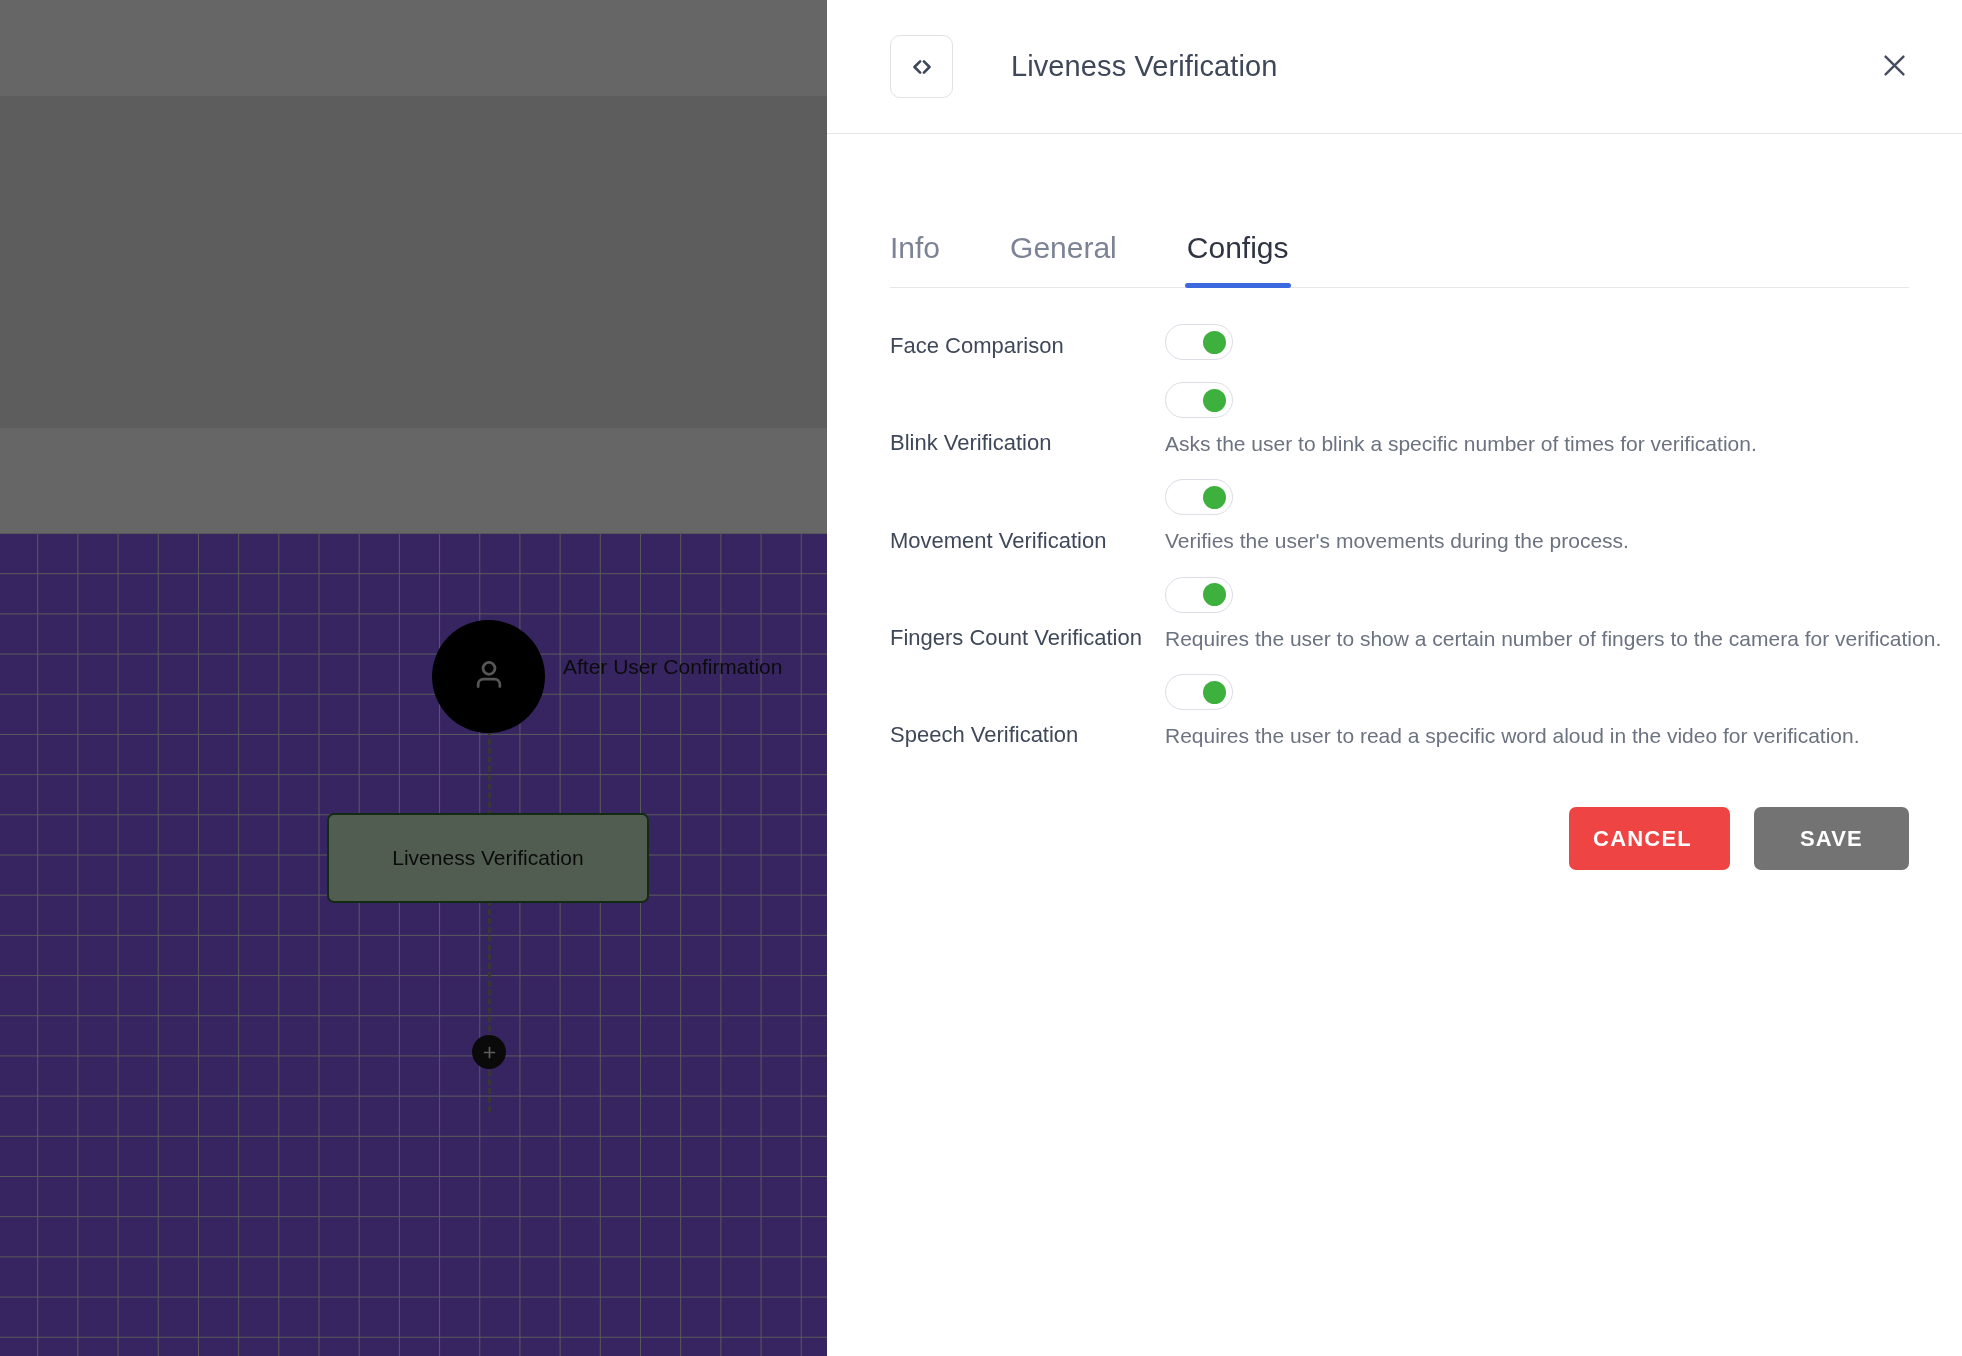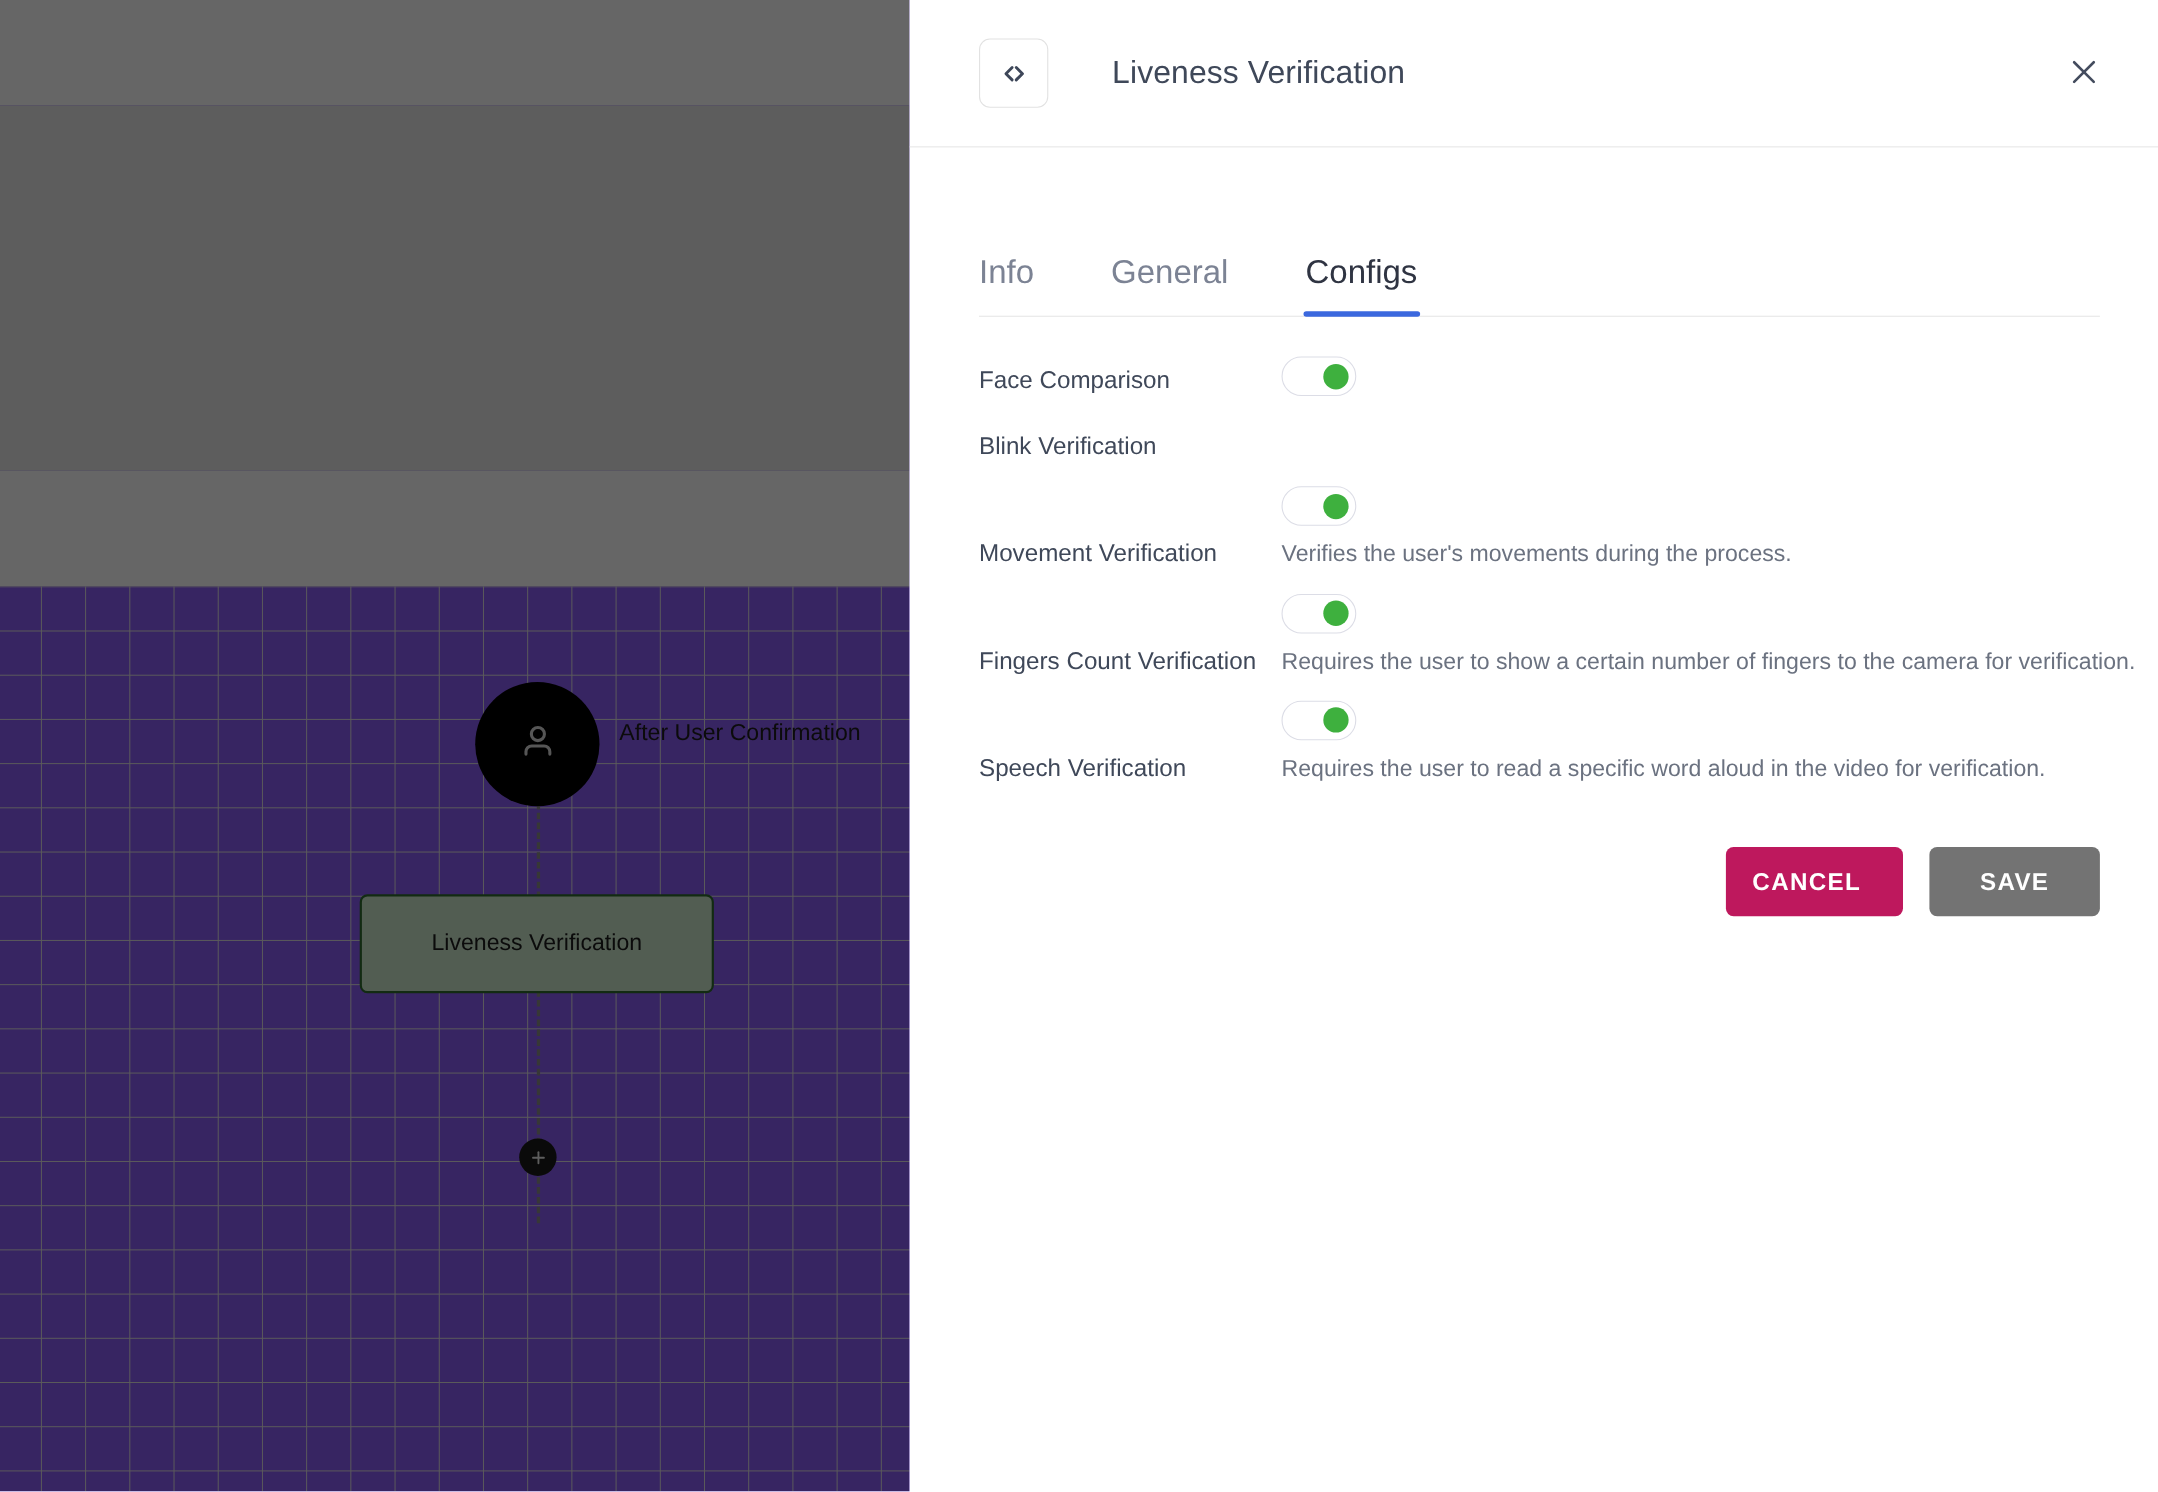--- a/index.html
+++ b/index.html
@@ -222,21 +222,21 @@
     border: none;
     border-radius: 7px;
     font-size: 22px;
     font-weight: bold;
     letter-spacing: 1.2px;
     cursor: pointer;
     font-family: inherit;
     height: 63px;
     padding: 0 38px;
   }
-  .btn-cancel { background: #be185d; color: #ffffff; padding-left: 24px; }
+  .btn-cancel { background: #ef4444; color: #ffffff; padding-left: 24px; }
   .btn-save   { background: #737373; color: #ffffff; padding: 0 46px; }
 </style>
 </head>
 <body>
 
 <div id="root">
 
   <div id="canvas">
     <div class="band band-top"></div>
     <div class="band band-mid"></div>
@@ -303,20 +303,26 @@
           <div class="config-label">Face Comparison</div>
           <div class="config-control">
             <div class="toggle">
               <span class="knob"></span>
             </div>
           </div>
         </div>
 
         <div class="config-row">
           <div class="config-label">Blink Verification</div>
+          <div class="config-control">
+            <div class="toggle">
+              <span class="knob"></span>
+            </div>
+            <div class="config-desc">Asks the user to blink a specific number of times for verification.</div>
+          </div>
         </div>
 
         <div class="config-row">
           <div class="config-label">Movement Verification</div>
           <div class="config-control">
             <div class="toggle">
               <span class="knob"></span>
             </div>
             <div class="config-desc">Verifies the user's movements during the process.</div>
           </div>

